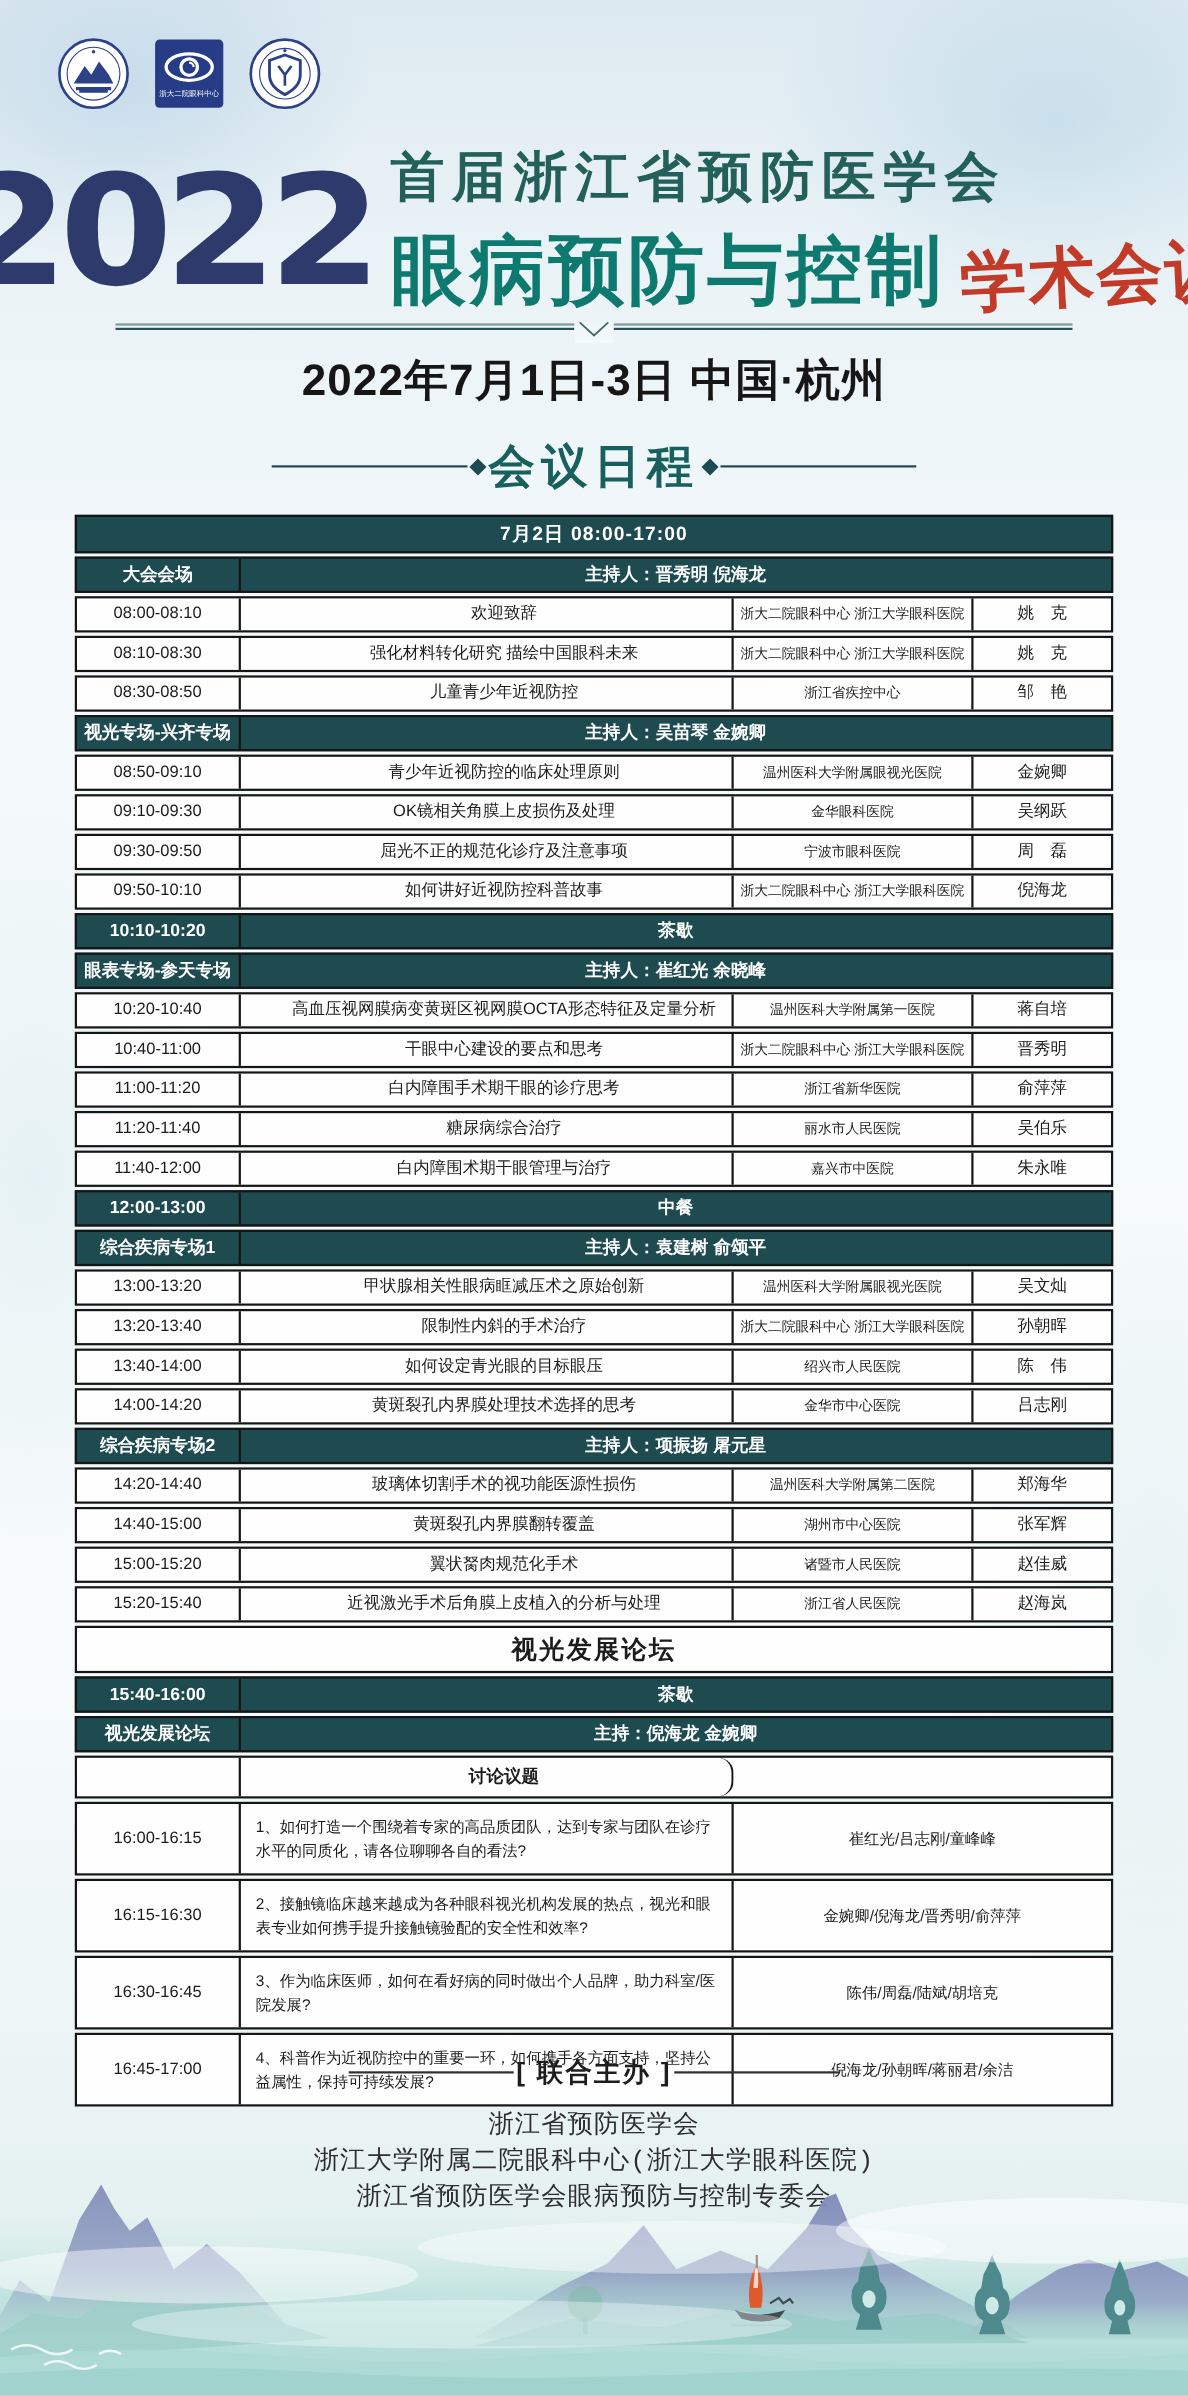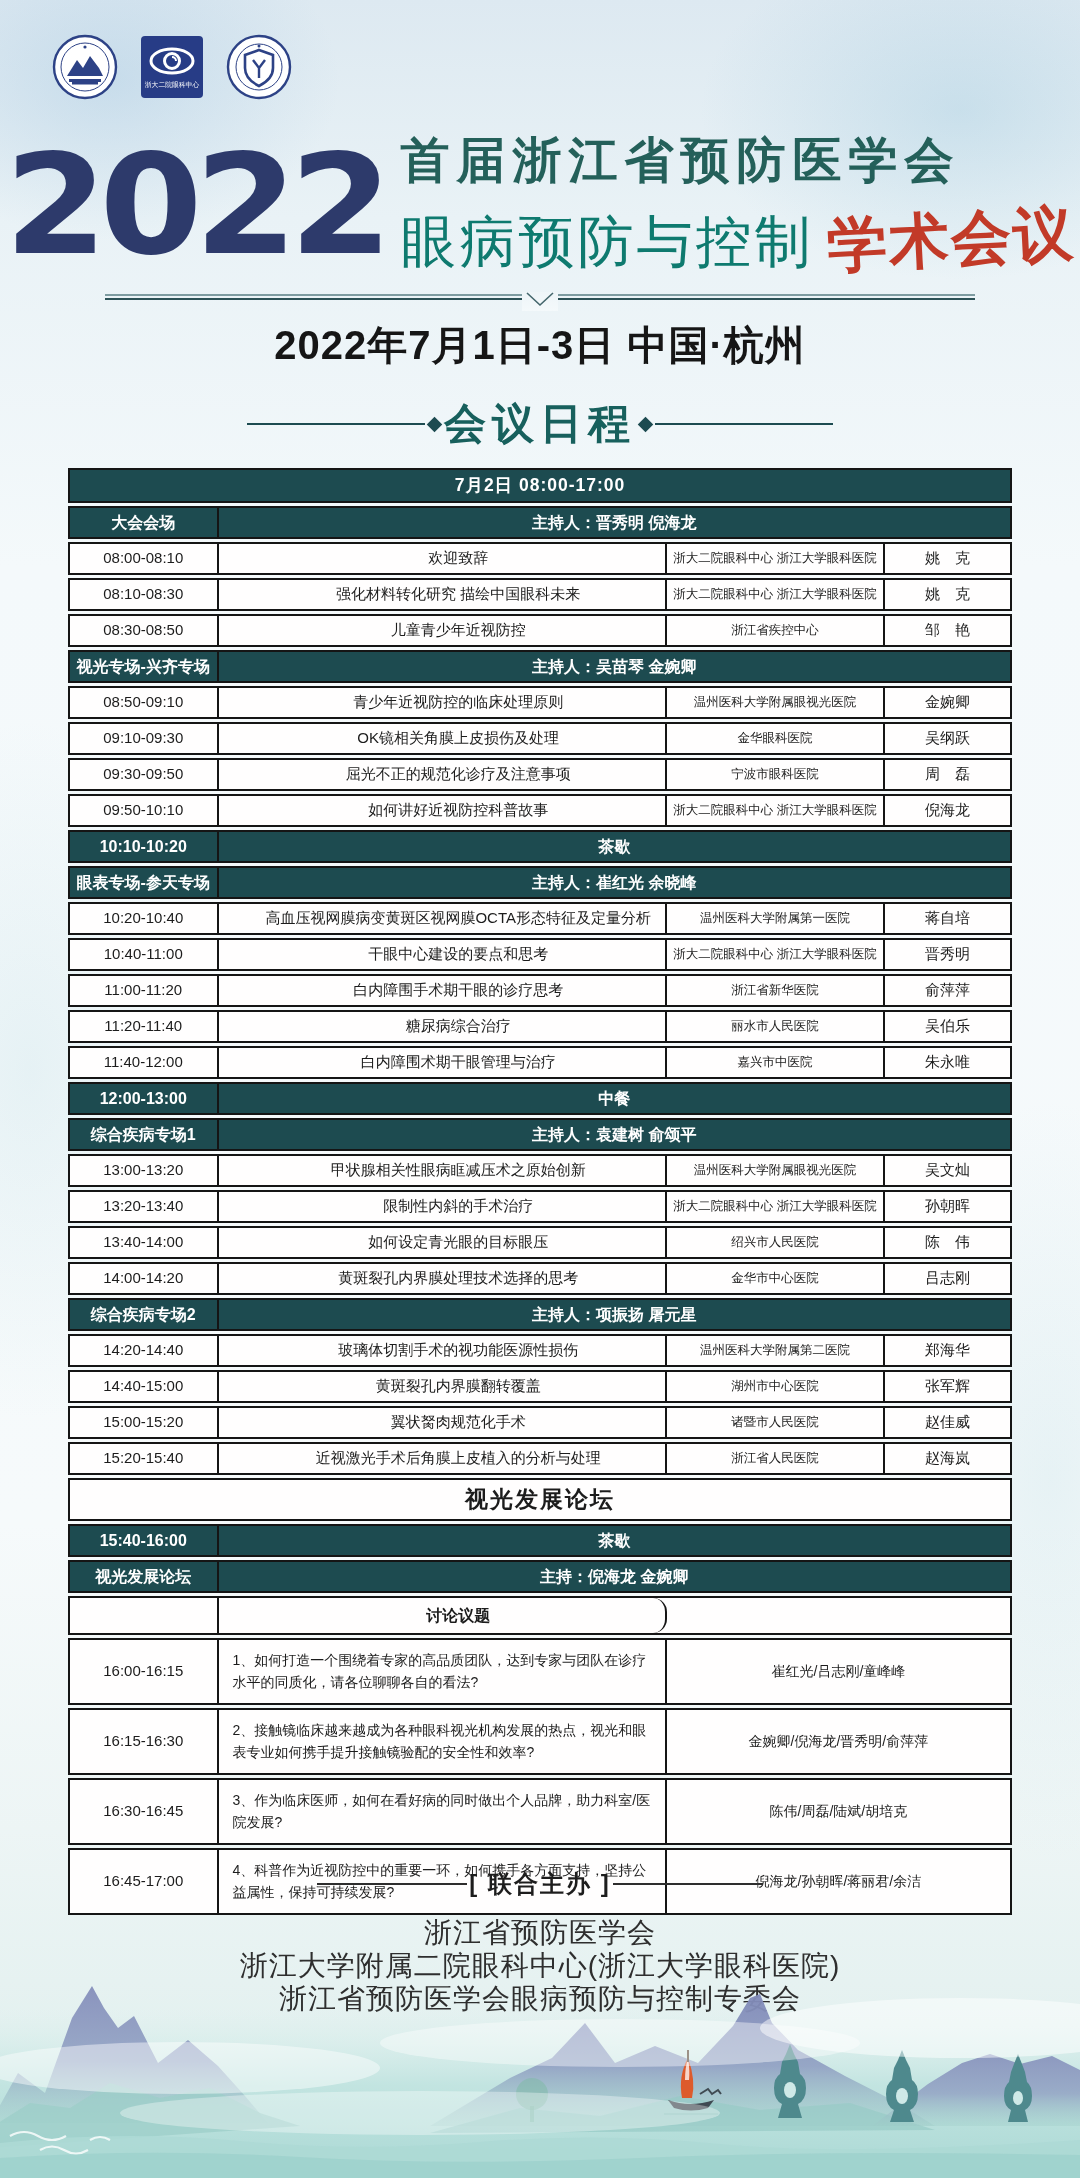--- a/index.html
+++ b/index.html
@@ -19,21 +19,21 @@
   .logos svg{display:block;}
 
   
   .title-wrap{position:absolute;left:0;top:128px;width:100%;display:flex;justify-content:center;align-items:center;gap:16px;}
   .year{font-family:"DejaVu Sans",sans-serif;font-weight:800;font-size:148px;line-height:1;
         color:#2d3a6b;letter-spacing:-8px;transform:scaleY(.94);}
   .t-lines{display:flex;flex-direction:column;gap:6px;}
   .t-line1{font-family:"Liberation Serif","DejaVu Serif",serif;font-weight:700;font-size:49px;
            letter-spacing:7px;color:#24605a;white-space:nowrap;}
   .t-line2{display:flex;align-items:flex-end;white-space:nowrap;}
-  .t-line2-main{font-weight:400;font-size:56px;letter-spacing:3px;color:#0e7a6f;}
+  .t-line2-main{font-weight:700;font-size:69px;letter-spacing:3px;color:#0e7a6f;}
   .t-line2-red{font-family:"DejaVu Serif","Liberation Serif",serif;font-weight:700;font-size:60px;
            color:#c23a28;margin-left:14px;display:inline-block;transform:rotate(-3deg);letter-spacing:2px;}
 
   
   .divider{position:absolute;left:105px;top:292px;width:870px;height:16px;}
   .divider .l1{position:absolute;left:0;right:0;top:2px;height:1.5px;background:#7d9ba0;}
   .divider .l2{position:absolute;left:0;right:0;top:6px;height:1.5px;background:#2c5156;}
   .divider .notch{position:absolute;left:50%;top:0;transform:translateX(-50%);background:linear-gradient(180deg,#eef5f8,#f4f9fb);padding:0 4px;}
 
   .date-line{position:absolute;left:0;top:318px;width:100%;text-align:center;
@@ -68,21 +68,21 @@
   .row-topic .c-title{font-weight:800;font-size:16px;border-radius:14px;}
   .row-disc .t-cell{min-height:63px;}
   .row-disc .c-title{justify-content:flex-start;text-align:left;padding:8px 14px;font-size:14px;line-height:1.55;}
   .row-disc .c-merge34{font-size:14px;}
 
   
   .footer{position:absolute;left:0;top:1868px;width:100%;text-align:center;}
   .joint{display:flex;align-items:center;justify-content:center;gap:2px;margin-bottom:16px;}
   .joint .jline{width:150px;height:2.5px;background:#2e2e2e;}
   .joint .jtext{font-size:24px;font-weight:800;color:#1d1d1d;letter-spacing:2px;}
-  .orgs{font-size:28px;color:#2e2e2e;line-height:33px;letter-spacing:1px;}
+  .orgs{font-size:23px;color:#2e2e2e;line-height:33px;letter-spacing:1px;font-family:Liberation Mono, monospace;}
 
   .landscape{position:absolute;left:0;bottom:0;width:1080px;height:320px;}
 </style>
 </head>
 <body>
 
 <div class="page">
   <div class="wash tl"></div>
   <div class="wash tr"></div>
   <div class="wash ml"></div>

